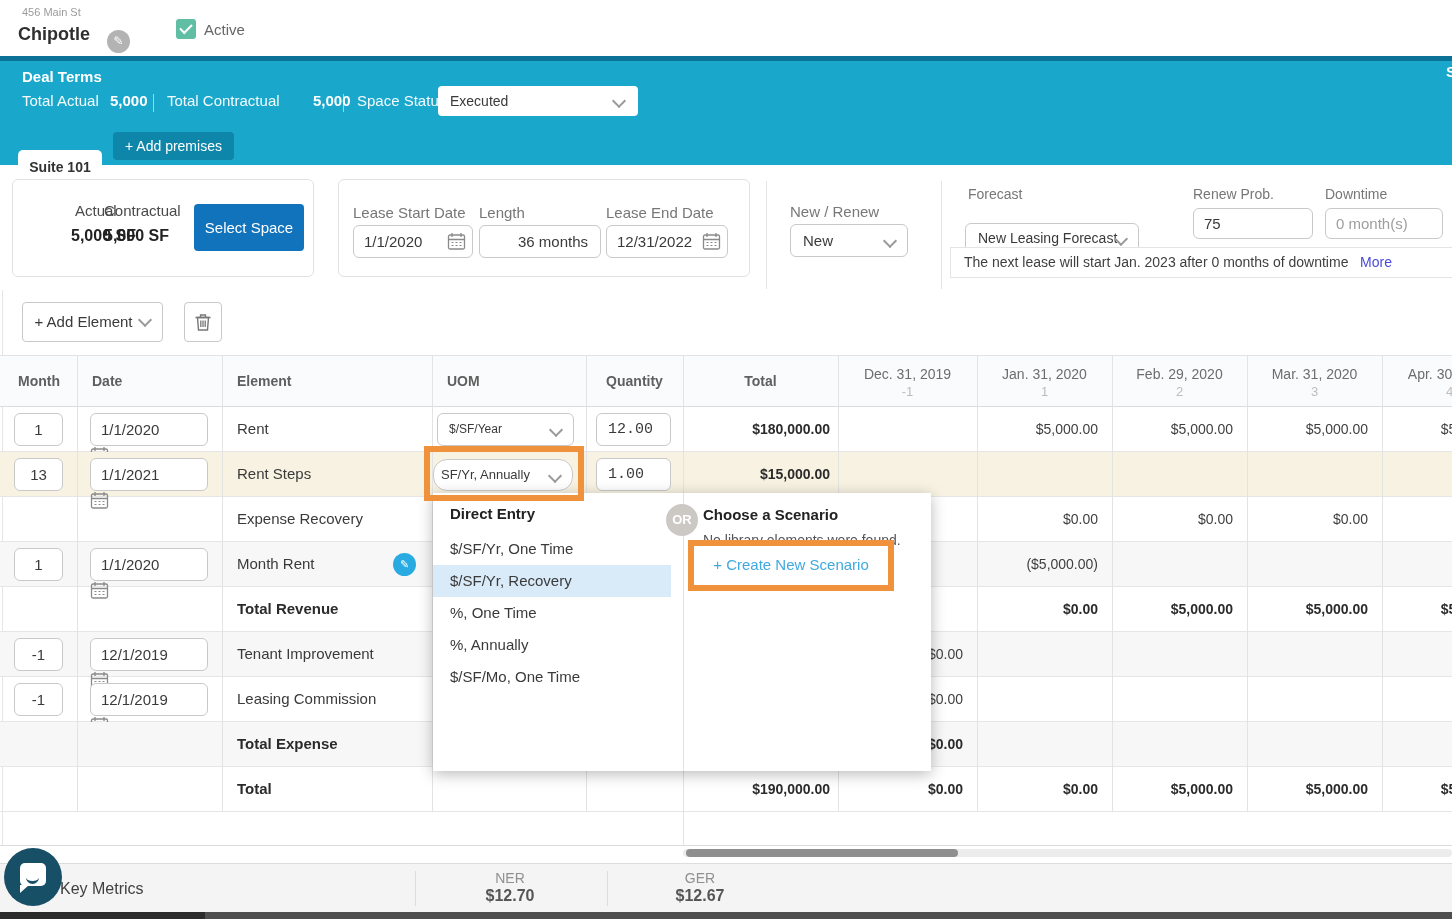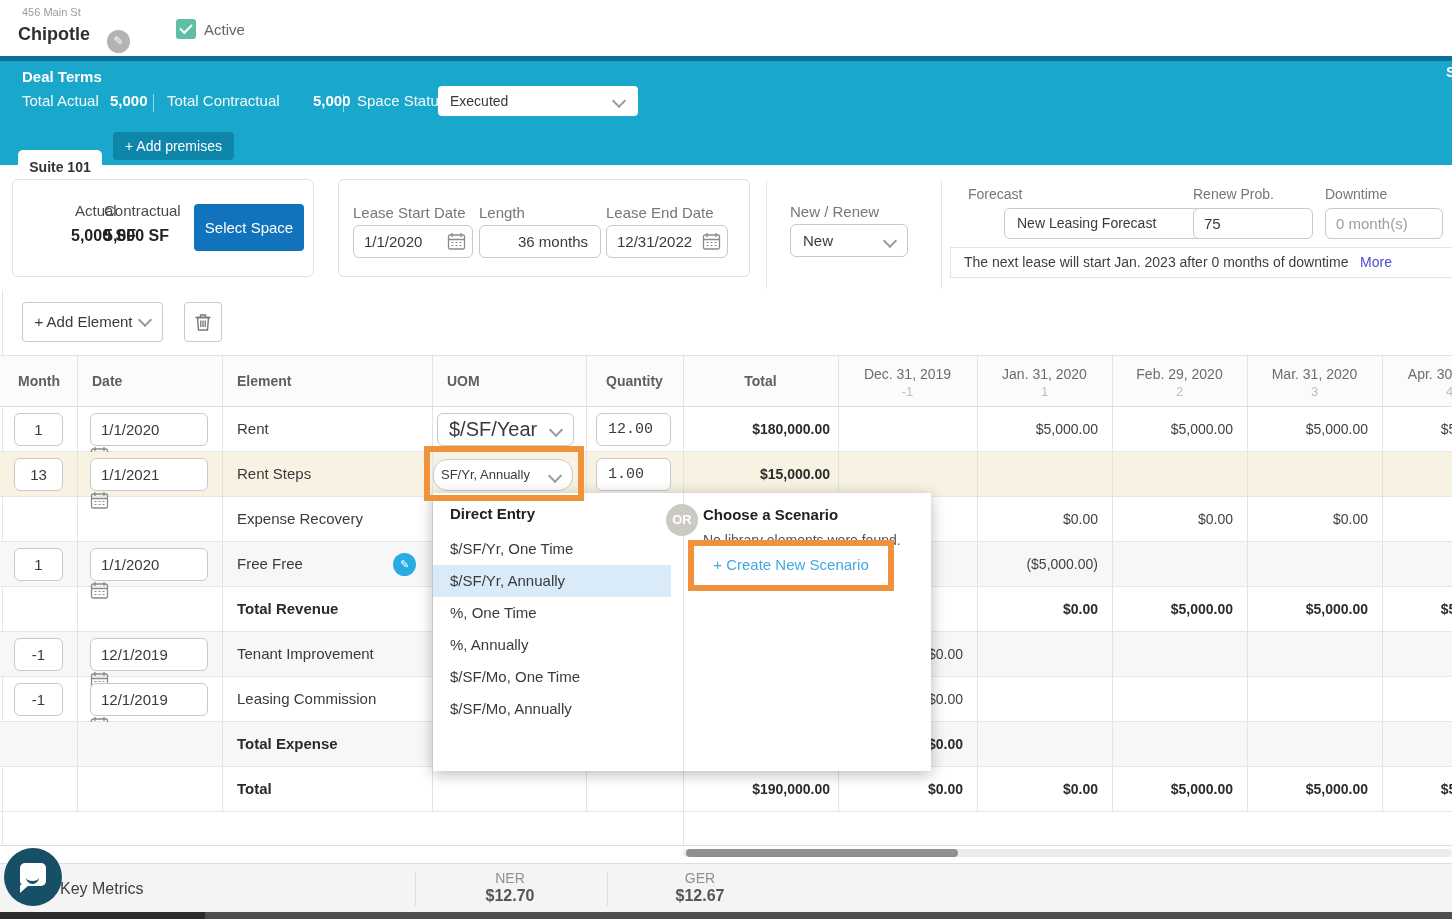--- a/index.html
+++ b/index.html
@@ -60,21 +60,21 @@
 
   #nrlabel{left:790px;top:203px;font-size:15px;color:#777;}
   .ddbox{position:absolute;border:1px solid #c9c9c9;border-radius:6px;background:#fff;
         box-sizing:border-box;color:#3a3a3a;}
   .ddbox .chev{position:absolute;right:12px;top:11px;}
   #nrdd{left:790px;top:224px;width:118px;height:33px;font-size:15px;line-height:31px;padding-left:12px;}
 
   #fclabel{left:968px;top:186px;font-size:14px;color:#777;}
   #rplabel{left:1193px;top:186px;font-size:14px;color:#777;}
   #dtlabel{left:1325px;top:186px;font-size:14px;color:#777;}
-  #fcdd{left:965px;top:208px;width:222px;height:31px;font-size:14px;line-height:29px;padding-left:12px;margin-left:39px;}
+  #fcdd{left:965px;top:223px;width:174px;height:31px;font-size:14px;line-height:29px;padding-left:12px;}
   #fcdd .chev{top:10px;}
   #summary{left:950px;top:247px;width:502px;height:31px;background:#fff;border:1px solid #e4e4e4;
         border-right:none;box-sizing:border-box;font-size:14px;color:#3f3f3f;line-height:29px;padding-left:13px;}
   #morelink{color:var(--more_purple);}
 
   
   #addelement{left:22px;top:302px;width:141px;height:40px;border:1px solid #c9c9c9;border-radius:4px;
         font-size:15px;color:#3a3a3a;text-align:center;line-height:38px;box-sizing:border-box;background:#fff;}
   #addelement .chev{margin-left:8px;margin-bottom:2px;}
   #trashbtn{left:184px;top:302px;width:38px;height:40px;border:1px solid #c9c9c9;border-radius:4px;
@@ -93,21 +93,21 @@
   .r0{top:407px;} .r1{top:452px;background:var(--row_beige);} .r2{top:497px;}
   .r3{top:542px;background:#f7f7f7;} .r4{top:587px;} .r5{top:632px;background:#f7f7f7;}
   .r6{top:677px;} .r7{top:722px;background:#f7f7f7;} .r8{top:767px;}
 
   .cm-wrap{position:absolute;left:14px;top:6px;}
   input.cm{width:49px;height:33px;text-align:center;}
   .cd-wrap{position:absolute;left:90px;top:6px;width:118px;height:33px;}
   input.cd{width:118px;height:33px;padding:0 28px 0 10px;}
   .el-label{position:absolute;left:237px;top:0;height:45px;line-height:44px;font-size:15px;color:#3a3a3a;}
   .el-label.b{font-weight:bold;color:#2b2b2b;}
-  .uom-dd{position:absolute;left:437px;top:6px;width:137px;height:33px;font-size:20px;line-height:31px;padding-left:11px;}
+  .uom-dd{position:absolute;left:437px;top:6px;width:137px;height:33px;font-size:12px;line-height:31px;padding-left:11px;}
   .uom-dd.small{left:433px;top:7px;width:140px;height:32px;font-size:13px;padding-left:7px;line-height:30px;border-radius:14px;}
   .cq-wrap{position:absolute;left:596px;top:6px;font-family:Liberation Mono, monospace;}
   input.cq{width:75px;height:33px;padding-left:11px;}
   .cellv{position:absolute;top:0;height:45px;line-height:44px;text-align:right;font-size:14px;color:#3f3f3f;}
   .cellv.b{font-weight:bold;color:#2b2b2b;}
   .ct{left:683px;width:147px;} .cdec{left:838px;width:125px;} .cjan{left:977px;width:121px;}
   .cfeb{left:1112px;width:121px;} .cmar{left:1247px;width:121px;} .capr{left:1382px;width:121px;}
   .pencil-blue{position:absolute;left:393px;top:11px;width:23px;height:23px;border-radius:50%;
         background:var(--edit_blue);color:#fff;font-size:11px;text-align:center;line-height:23px;}
 
@@ -329,21 +329,21 @@
   <div class="trow r3">
     <div class="cm-wrap"><input class="fld cm" readonly="" value="1" style=""></div>
     <div class="cd-wrap">
       <input class="fld cd" readonly="" value="1/1/2020" style="">
       <svg width="19" height="19" viewBox="0 0 19 19" fill="none" stroke="#8a8a8a" stroke-width="1.3">
           <rect x="1.5" y="3" width="16" height="14" rx="1.5"></rect>
           <path d="M5 1v4M14 1v4M1.5 7.5h16"></path>
           <path stroke-width="1.1" d="M4.5 10.5h2M8.5 10.5h2M12.5 10.5h2M4.5 13.5h2M8.5 13.5h2M12.5 13.5h2"></path>
         </svg>
     </div>
-    <div class="el-label">Free Free</div>
+    <div class="el-label">Month Rent</div>
     <div class="pencil-blue">✎</div>
     <div class="cellv cjan">($5,000.00)</div>
   </div>
 
   <div class="trow r4">
     <div class="el-label b">Total Revenue</div>
     <div class="cellv cjan b">$0.00</div>
     <div class="cellv cfeb b">$5,000.00</div>
     <div class="cellv cmar b">$5,000.00</div>
     <div class="cellv capr b">$5,000.00</div>
@@ -402,25 +402,24 @@
   <div class="vline" style="left:1112px;"></div>
   <div class="vline" style="left:1247px;"></div>
   <div class="vline" style="left:1382px;"></div>
   <div id="vl683b"></div>
   <div class="abs" id="bottomline"></div>
 
   <div class="abs" id="uomMenu">
     <div id="menuDivider"></div>
     <div class="menu-title">Direct Entry</div>
     <div class="opt" style="top:40px;">$/SF/Yr, One Time</div>
-    <div class="opt sel" style="top:72px;">$/SF/Yr, Annually</div>
+    <div class="opt sel" style="top:72px;">$/SF/Yr, Recovery</div>
     <div class="opt" style="top:104px;">%, One Time</div>
     <div class="opt" style="top:136px;">%, Annually</div>
     <div class="opt" style="top:168px;">$/SF/Mo, One Time</div>
-    <div class="opt" style="top:200px;">$/SF/Mo, Annually</div>
     <div id="orCircle">OR</div>
     <div id="scTitle">Choose a Scenario</div>
     <div id="scEmpty">No library elements were found.</div>
   </div>
 
   <div class="abs" id="uomBox"></div>
   <div class="abs" id="csBox">
     <div id="csLink">+ Create New Scenario</div>
   </div>
 

